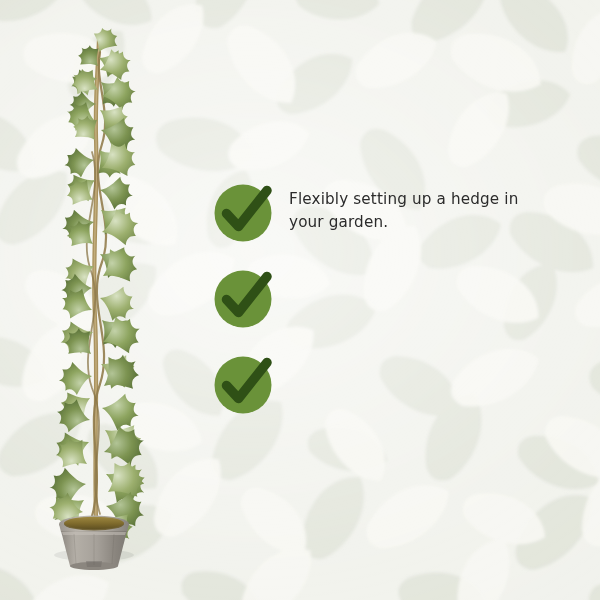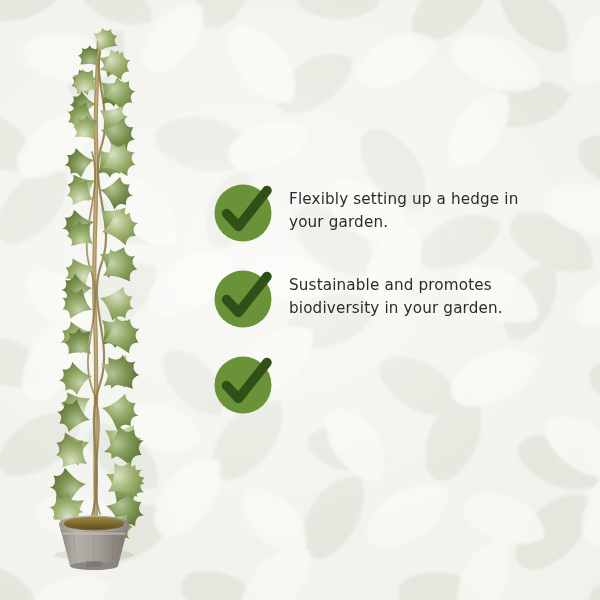--- a/index.html
+++ b/index.html
@@ -383,22 +383,20 @@
 your garden.</div>
     </div>
 
     <div class="benefit-row">
       <div class="check-badge">
         <svg viewBox="0 0 66 66">
           <circle cx="30" cy="34" r="28.5" fill="#6a9239"></circle>
           <path d="M13.5,34.5 L25.5,47.5 L54,11.5" stroke="#2f5016" stroke-width="9.5" fill="none" stroke-linecap="round" stroke-linejoin="round"></path>
         </svg>
       </div>
-      <div class="benefit-text">Sustainable and promotes
-biodiversity in your garden.</div>
     </div>
 
     <div class="benefit-row">
       <div class="check-badge">
         <svg viewBox="0 0 66 66">
           <circle cx="30" cy="34" r="28.5" fill="#6a9239"></circle>
           <path d="M13.5,34.5 L25.5,47.5 L54,11.5" stroke="#2f5016" stroke-width="9.5" fill="none" stroke-linecap="round" stroke-linejoin="round"></path>
         </svg>
       </div>
     </div>

